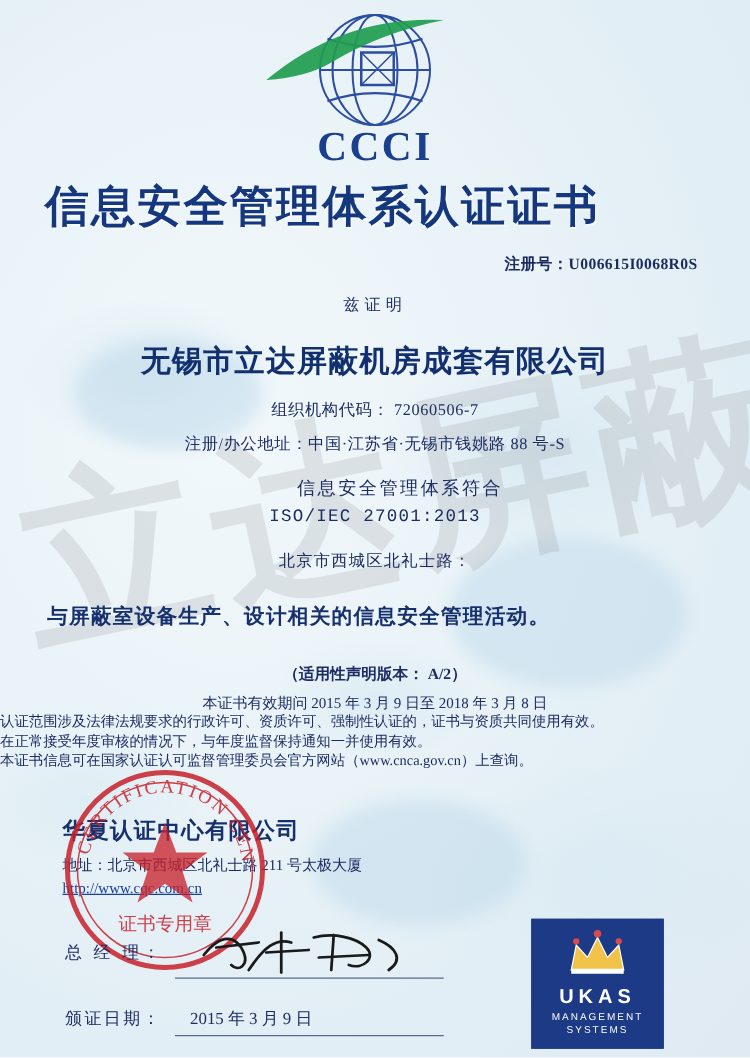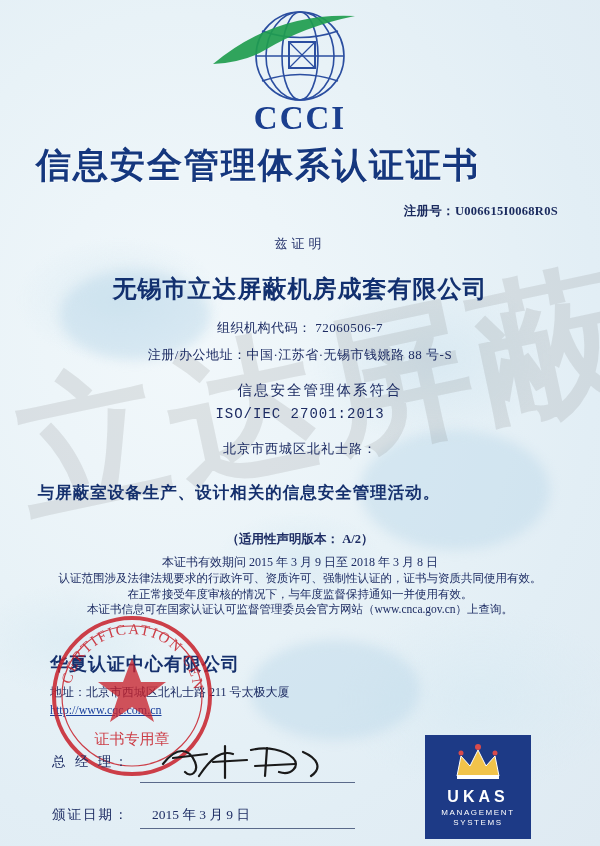--- a/index.html
+++ b/index.html
@@ -176,21 +176,21 @@
     text-align: center;
     font-size: 12px;
     color: #1d2c63;
   }
 
   .note-block {
     position: absolute;
     top: 571px;
     left: 0;
     width: 600px;
-    text-align: center;
+    text-align: left;
     font-size: 11.5px;
     color: #1d2c63;
     line-height: 15.5px;
   }
   .note-block div { white-space: nowrap; }
 
   
   .issuer {
     position: absolute;
     top: 652px;

